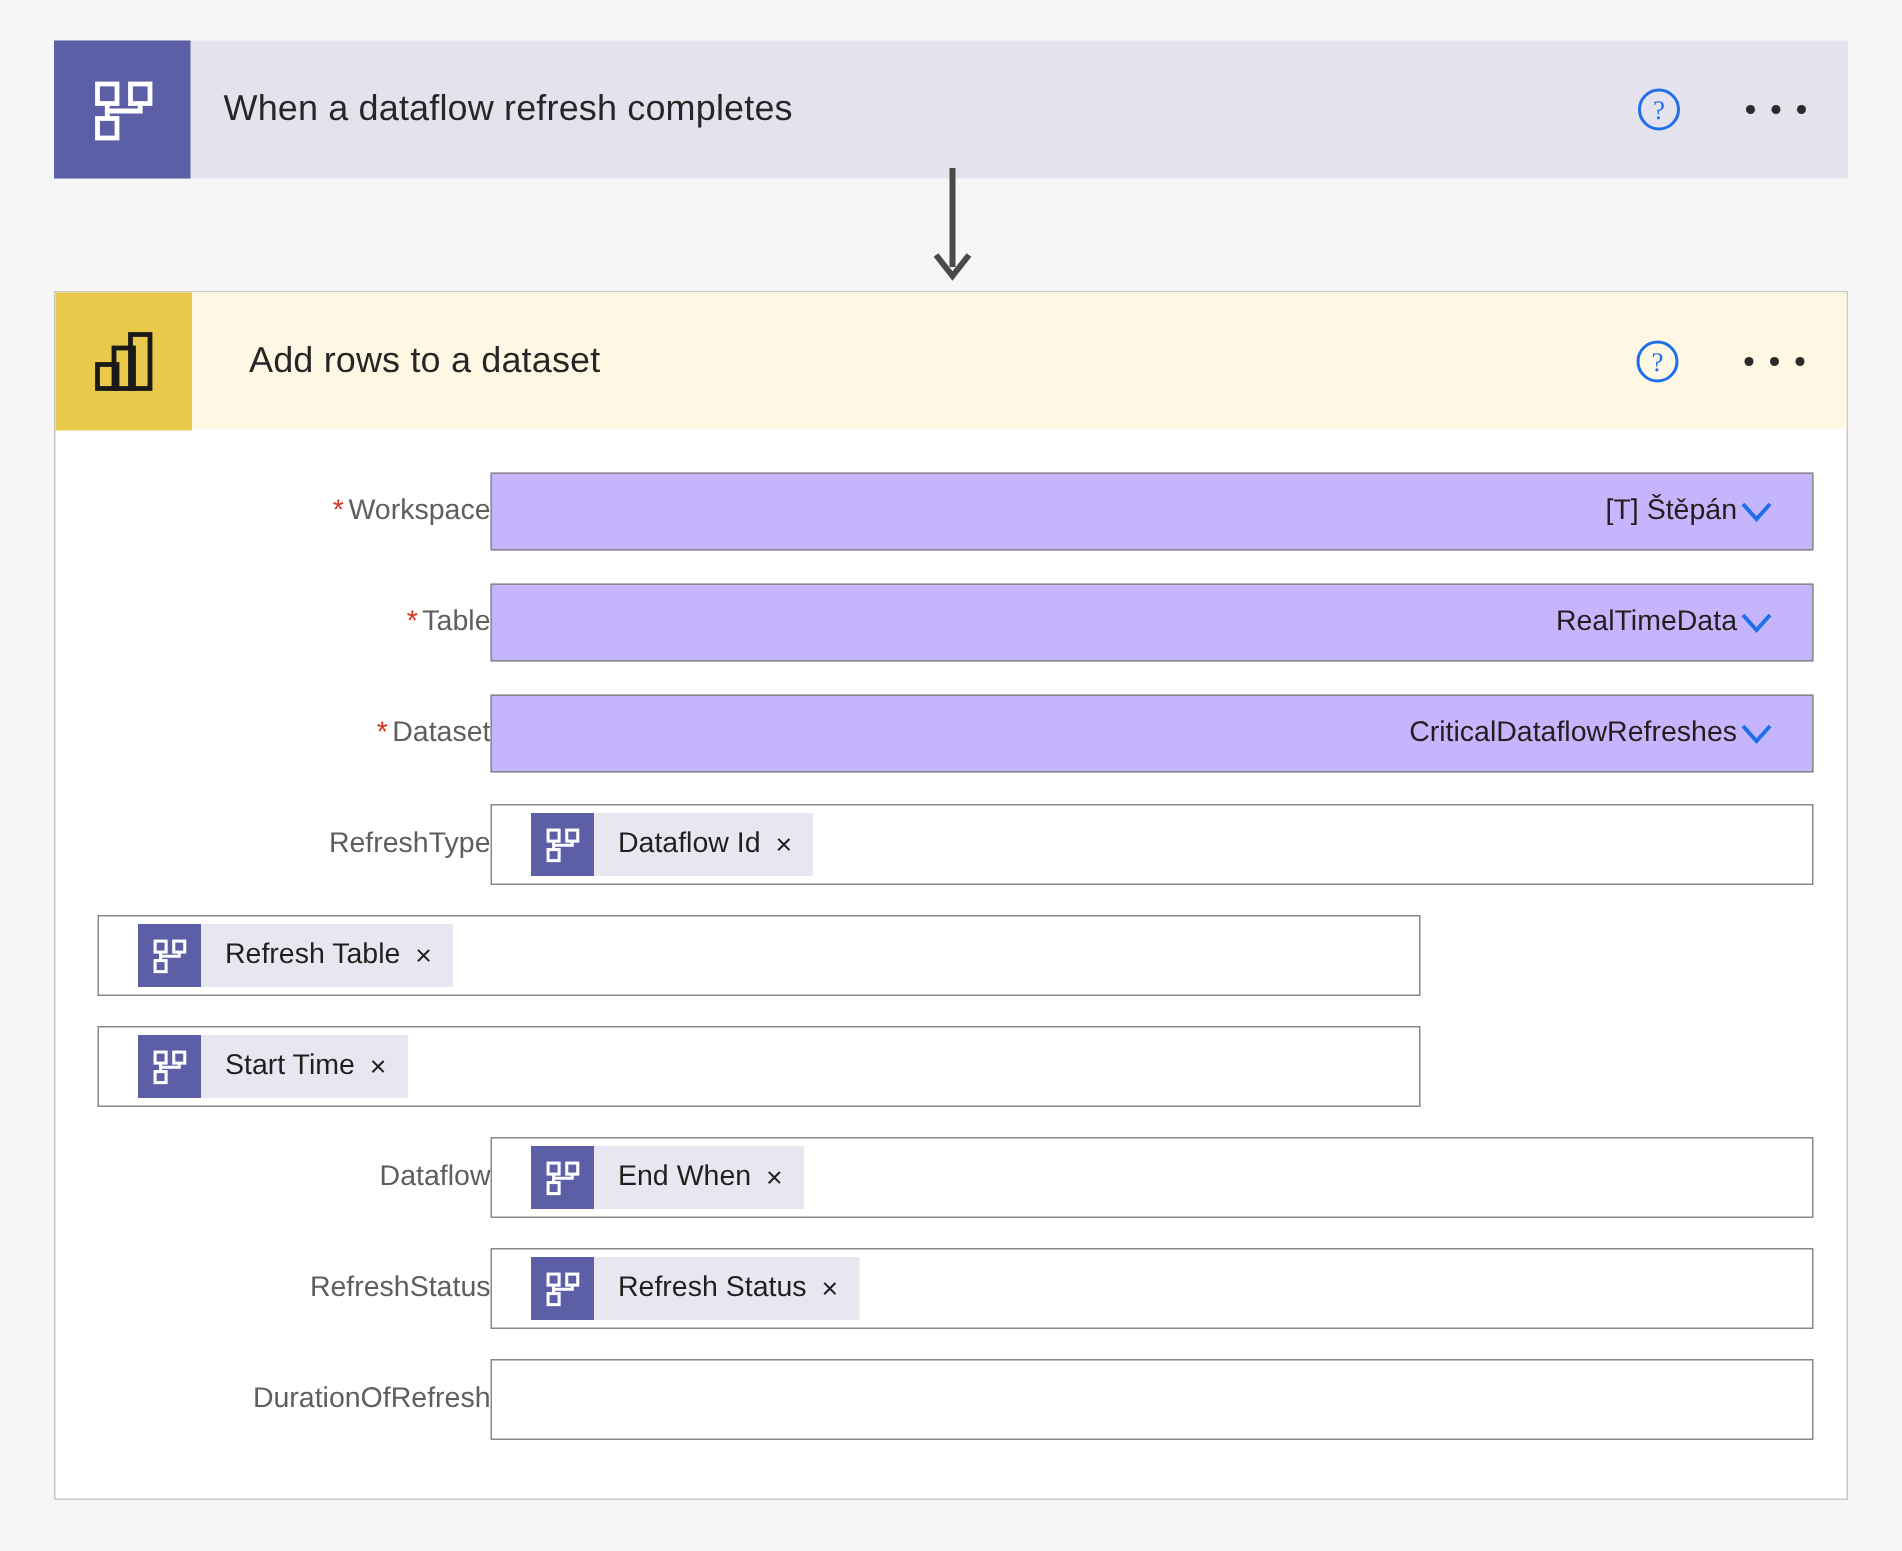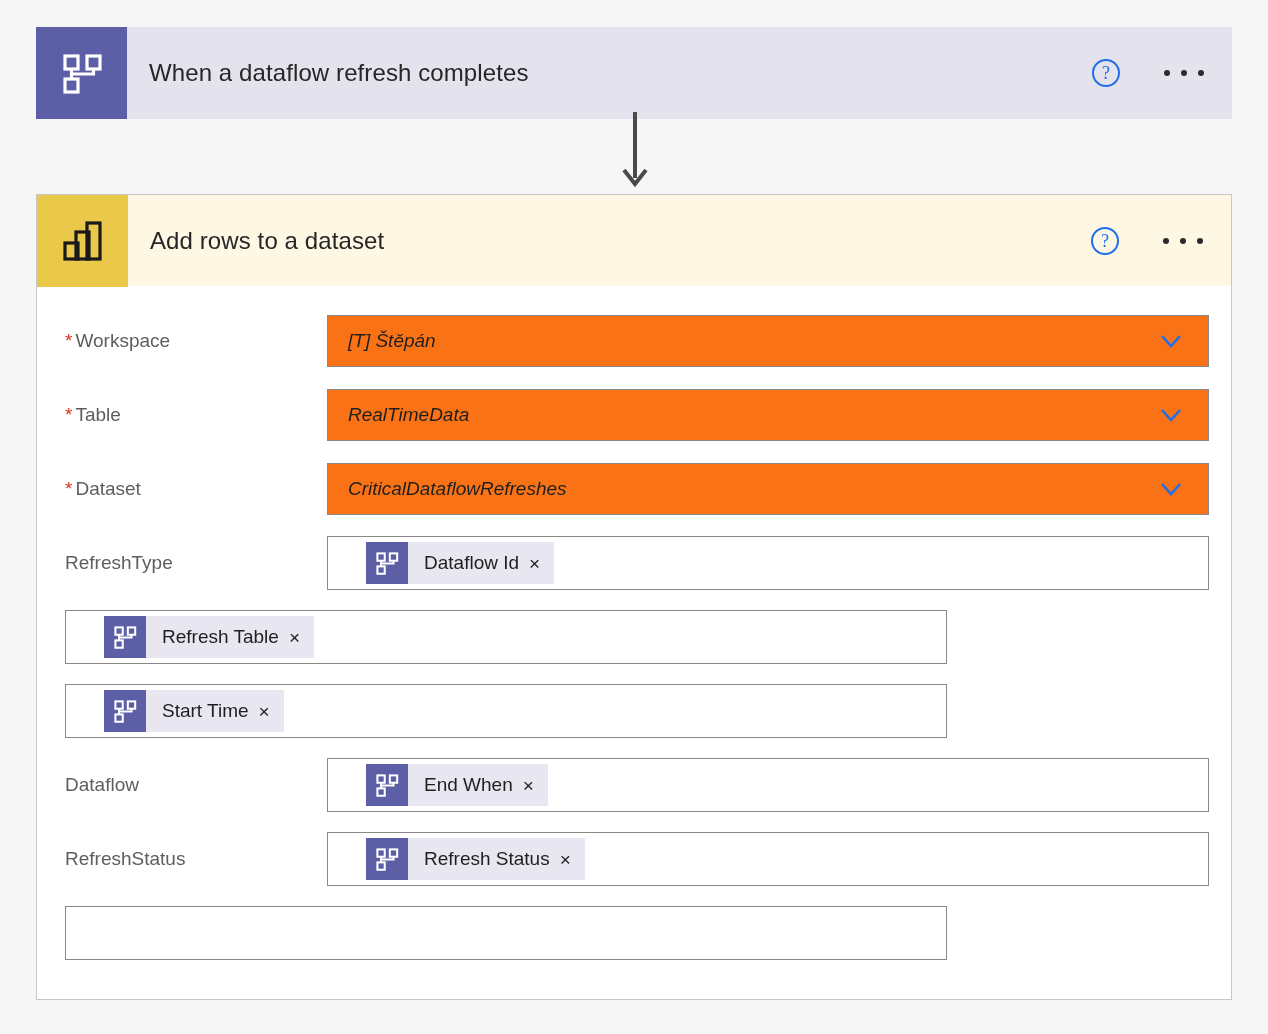--- a/index.html
+++ b/index.html
@@ -45,20 +45,21 @@
     height: 92px;
     width: 100%;
     position: relative;
   }
   #trigger-card .card-header {
     background: #e3e2ed;
   }
   #action-card .card-header {
     background: #fdf7e4;
     height: 91px;
+    gap: 16px;
   }
 
   .card-icon {
     width: 91px;
     height: 92px;
     flex: 0 0 91px;
     display: flex;
     align-items: center;
     justify-content: center;
   }
@@ -123,65 +124,65 @@
 
   
   .form-body {
     padding: 18px 0 0 0;
   }
   .form-row {
     display: flex;
     align-items: center;
     height: 74px;
     padding-left: 28px;
+    text-align: right;
   }
   .field-label {
     width: 262px;
     flex: 0 0 262px;
     font-size: 19px;
     color: #605e5c;
     white-space: nowrap;
   }
   .req {
     color: #d6331f;
     margin-right: 3px;
   }
   .field-control {
     width: 882px;
     flex: 0 0 882px;
   }
 
   .select-box {
     height: 52px;
     border: 1px solid #8a8886;
-    background: #f97316;
+    background: #c4b5fd;
     display: flex;
     align-items: center;
     padding: 0 16px 0 20px;
     font-size: 19px;
     color: #201f1e;
     cursor: pointer;
     position: relative;
-    font-style: italic;
   }
   .select-value { flex: 1; white-space: nowrap; }
   .chevron {
     width: 26px;
     height: 26px;
     flex: 0 0 26px;
     margin-right: 8px;
   }
 
   .token-box {
     height: 54px;
     border: 1px solid #8a8886;
     background: #ffffff;
     display: flex;
     align-items: center;
-    padding: 12px;
+    padding: 0;
     cursor: text;
   }
   .token-chip {
     display: inline-flex;
     align-items: center;
     background: #e8e6f1;
     height: 42px;
     margin-left: 26px;
     cursor: pointer;
   }
@@ -401,20 +402,21 @@
                 </svg>
               </span>
               <span class="chip-label">Refresh Status</span>
               <span class="chip-close">×</span>
             </span>
           </div>
         </div>
       </div>
 
       <div class="form-row">
+        <div class="field-label">DurationOfRefresh</div>
         <div class="field-control">
           <div class="empty-box"></div>
         </div>
       </div>
 
     </div>
   </div>
 
 </div>
 

